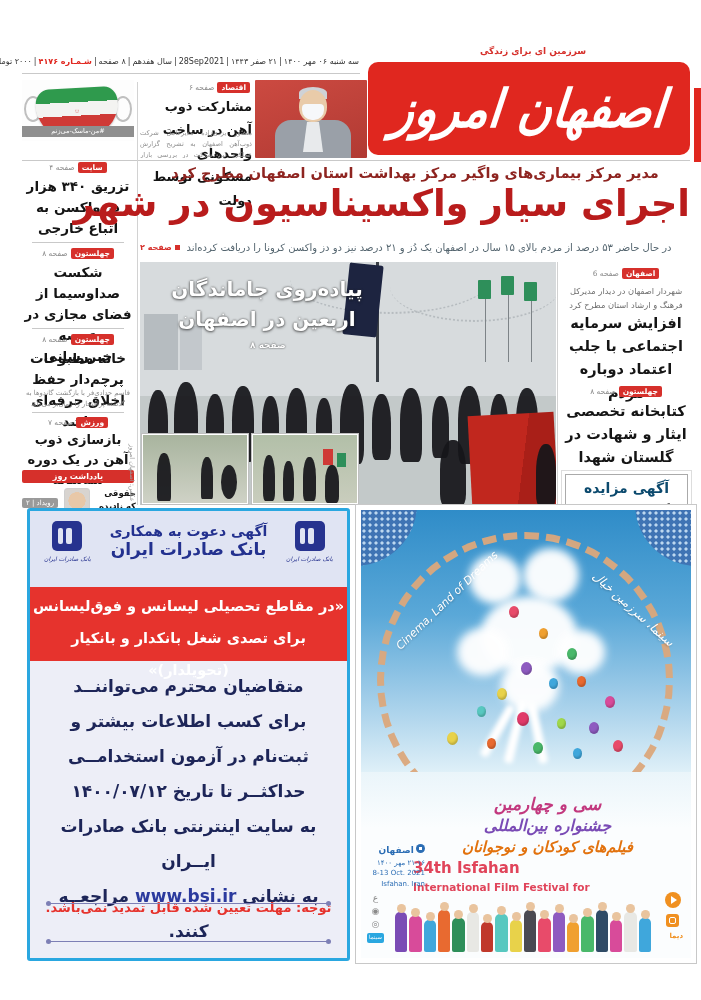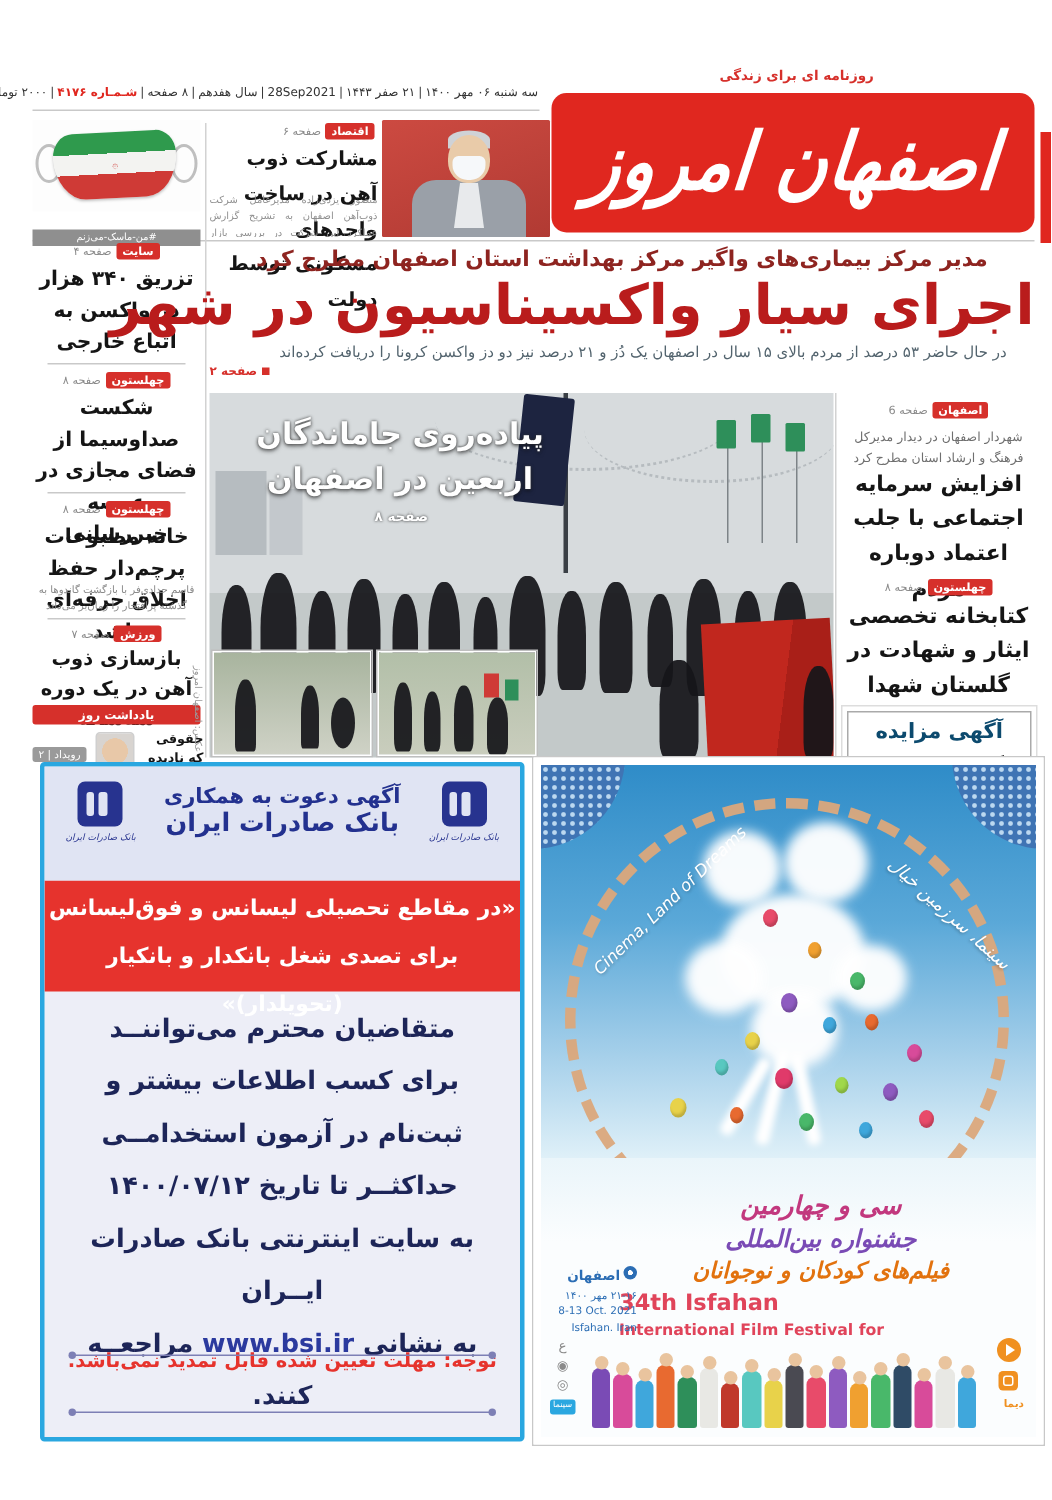--- a/index.html
+++ b/index.html
@@ -149,38 +149,38 @@
 </head>
 <body>
 
 <div id="page">
 
   <div class="abs infoline nw" style="left:22px; top:57px; width:338px; direction:rtl;">
     <span class="seg">سه شنبه ۰۶ مهر ۱۴۰۰</span><span class="seg">|</span><span class="seg">۲۱ صفر ۱۴۴۳</span><span class="seg">|</span><span class="seg" dir="ltr">28Sep2021</span><span class="seg">|</span><span class="seg">سال هفدهم</span><span class="seg">|</span><span class="seg">۸ صفحه</span><span class="seg">|</span><span class="seg red">شـمـاره ۴۱۷۶</span><span class="seg">|</span><span class="seg">۲۰۰۰ تومان</span>
   </div>
   <div class="abs hr" style="left:22px; top:73px; width:338px;"></div>
 
-  <div class="abs tagline" style="left:480px; top:46px; width:210px; text-align:left;">روزنامه ای برای زندگی</div>
+  <div class="abs tagline" style="left:480px; top:46px; width:210px; text-align:left;">سرزمین ای برای زندگی</div>
 
   <div class="abs masthead" style="left:368px; top:62px; width:322px; height:93px;">
     <span>اصفهان امروز</span>
   </div>
   <div class="abs redbar" style="left:694px; top:88px; width:7px; height:74px;"></div>
 
   <div class="abs hr" style="left:22px; top:160px; width:668px;"></div>
 
   <div class="abs vr" style="left:137px; top:82px; height:423px;"></div>
 
   <div class="abs maskfig" style="left:22px; top:80px; width:112px; height:61px;">
     <span class="maskloop" style="left:2px; top:16px;"></span>
     <span class="maskloop" style="left:92px; top:16px;"></span>
     <span class="maskbody"></span>
     <span class="emblem">۞</span>
   </div>
-  <div class="abs maskband" style="left:22px; top:153px; width:112px; height:11px;">#من-ماسک-می‌زنم</div>
+  <div class="abs maskband" style="left:22px; top:126px; width:112px; height:11px;">#من-ماسک-می‌زنم</div>
 
   <div class="abs tagrow" style="left:22px; top:162px; width:112px;">
     <span class="chip">سایت</span>
     <span>صفحه ۴</span>
   </div>
   <div class="abs side-head" style="left:22px; top:176px; width:112px;">تزریق ۳۴۰ هزار دز واکسن به اتباع خارجی</div>
   <div class="abs hr" style="left:32px; top:242px; width:92px;"></div>
 
   <div class="abs tagrow" style="left:22px; top:248px; width:112px;">
     <span class="chip">چهلستون</span>
@@ -221,21 +221,21 @@
   <div class="abs eco-photo" style="left:255px; top:80px; width:112px; height:78px;">
     <span class="eco-man-body"></span>
     <span class="eco-man-shirt"></span>
     <span class="eco-man-hair"></span>
     <span class="eco-man-head"></span>
     <span class="eco-man-mask"></span>
   </div>
 
   <div class="abs ctr kicker nw" style="left:140px; top:165px; width:550px;">مدیر مرکز بیماری‌های واگیر مرکز بهداشت استان اصفهان مطرح کرد</div>
   <div class="abs ctr mainhead nw" style="left:140px; top:182px; width:550px;">اجرای سیار واکسیناسیون در شهر</div>
-  <div class="abs ctr deck nw" style="left:168px; top:230px; width:522px;">در حال حاضر ۵۳ درصد از مردم بالای ۱۵ سال در اصفهان یک دُز و ۲۱ درصد نیز دو دز واکسن کرونا را دریافت کرده‌اند</div>
+  <div class="abs ctr deck nw" style="left:168px; top:242px; width:522px;">در حال حاضر ۵۳ درصد از مردم بالای ۱۵ سال در اصفهان یک دُز و ۲۱ درصد نیز دو دز واکسن کرونا را دریافت کرده‌اند</div>
   <div class="abs pageref" style="left:140px; top:243px;">صفحه ۲</div>
 
   <div class="abs mainphoto" style="left:140px; top:262px; width:416px; height:243px;">
 
     <span class="bldg" style="left:4px; top:52px; width:34px; height:56px;"></span>
     <span class="bldg" style="left:40px; top:64px; width:22px; height:44px; background:#c3c8cc;"></span>
 
     <span class="lights" style="left:150px; top:-18px;"></span>
     <span class="lights" style="left:250px; top:-10px; width:170px;"></span>
 

